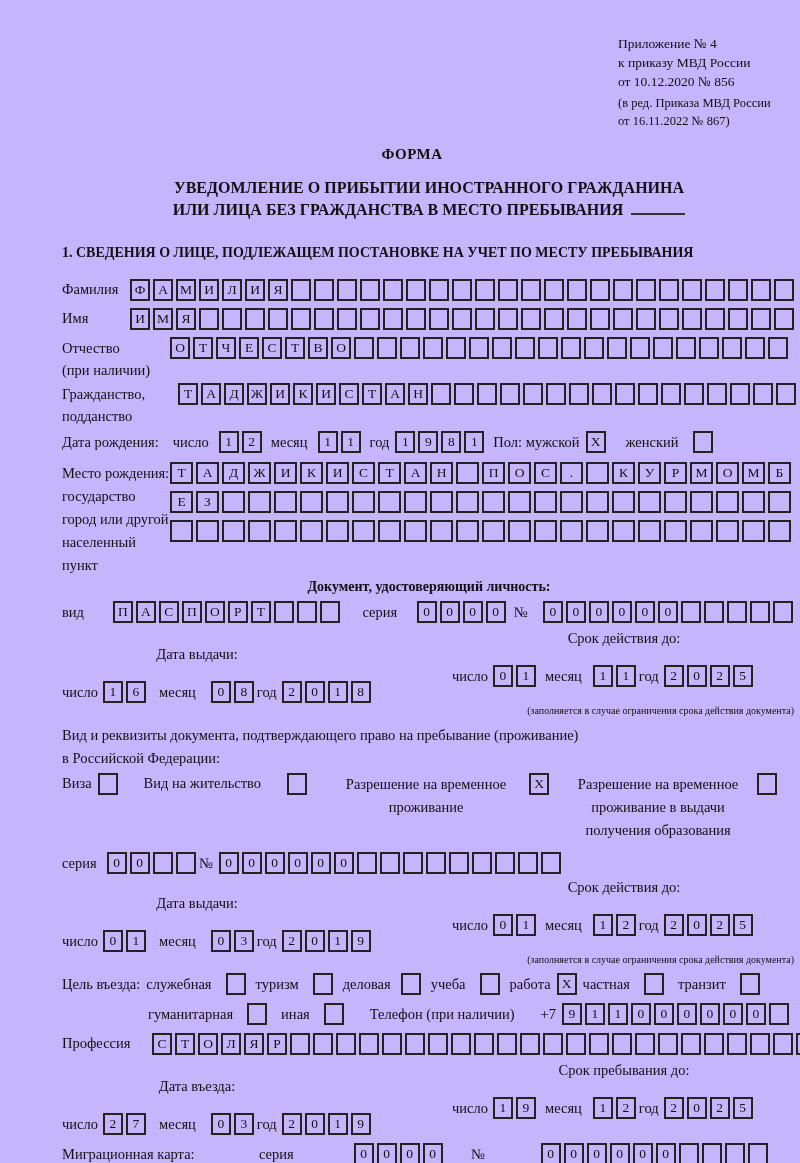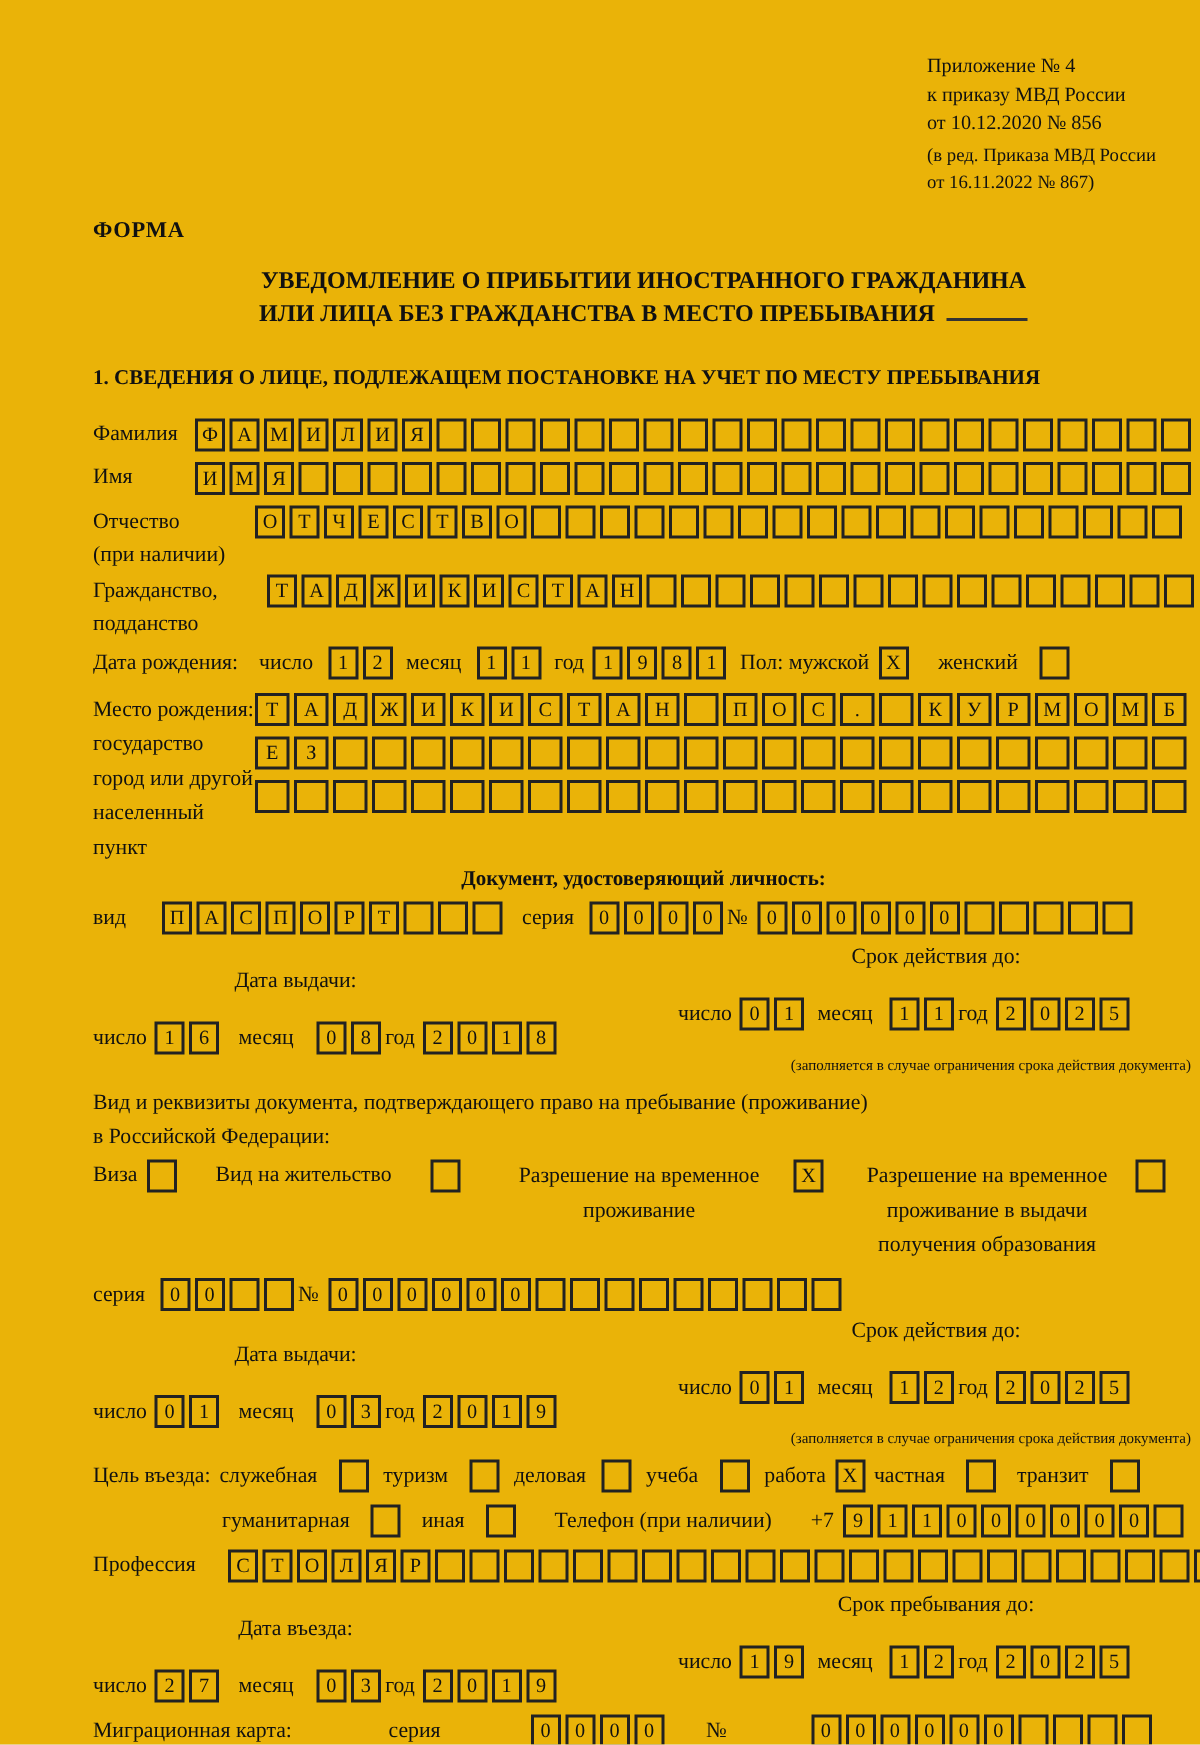--- a/index.html
+++ b/index.html
@@ -1,22 +1,22 @@
 <!DOCTYPE html>
 <html><head>
 <meta charset="utf-8">
 <style>
   html,body{margin:0;padding:0;background:#e8e8e8;}
-  .page{width:800px;height:1163px;box-sizing:border-box;margin:0 auto;background:#eab308;
+  .page{width:800px;height:1163px;box-sizing:border-box;margin:0 auto;background:#c4b5fd;
         padding:34px 4px 10px 62px;font-family:"Liberation Serif",serif;color:#111;
         position:relative;overflow:hidden;}
   
   .hdr{margin-left:556px;font-size:13.5px;line-height:19px;}
   .hdr .amend{font-size:12.5px;line-height:18px;margin-top:3px;}
-  .forma{font-weight:bold;font-size:15px;text-align:left;padding-right:34px;margin-top:16px;letter-spacing:.5px;}
+  .forma{font-weight:bold;font-size:15px;text-align:center;padding-right:34px;margin-top:16px;letter-spacing:.5px;}
   
   .title{font-weight:bold;font-size:16px;text-align:center;margin-top:14px;line-height:22px;}
   .blankline{display:inline-block;width:54px;border-bottom:2px solid #333;margin-left:8px;vertical-align:baseline;}
   .sect{font-weight:bold;font-size:14px;margin-top:24px;margin-bottom:18px;}
   
   .frow{display:flex;align-items:flex-start;margin-bottom:7px;}
   .lbl{font-size:14.5px;line-height:21px;flex-shrink:0;white-space:nowrap;}
   .lblblock{font-size:14.5px;line-height:22px;flex-shrink:0;}
   .boxes{display:flex;flex-wrap:nowrap;}
   .cell{display:inline-flex;align-items:center;justify-content:center;
@@ -325,21 +325,21 @@
           <span class="cell"></span>
           <span class="cell"></span>
           <span class="cell"></span>
           <span class="cell"></span>
         </div>
     </div>
   </div>
 
   <div class="center" style="font-weight:bold;font-size:14px;margin:0 0 6px 0;">Документ, удостоверяющий личность:</div>
 
-  <div class="frow" style="align-items:center;">
+  <div class="frow" style="align-items:center;justify-content:space-between;">
     <div class="lbl" style="width:46px;">вид</div>
     <div class="boxes">
         <span class="cell">П</span>
         <span class="cell">А</span>
         <span class="cell">С</span>
         <span class="cell">П</span>
         <span class="cell">О</span>
         <span class="cell">Р</span>
         <span class="cell">Т</span>
         <span class="cell"></span>

